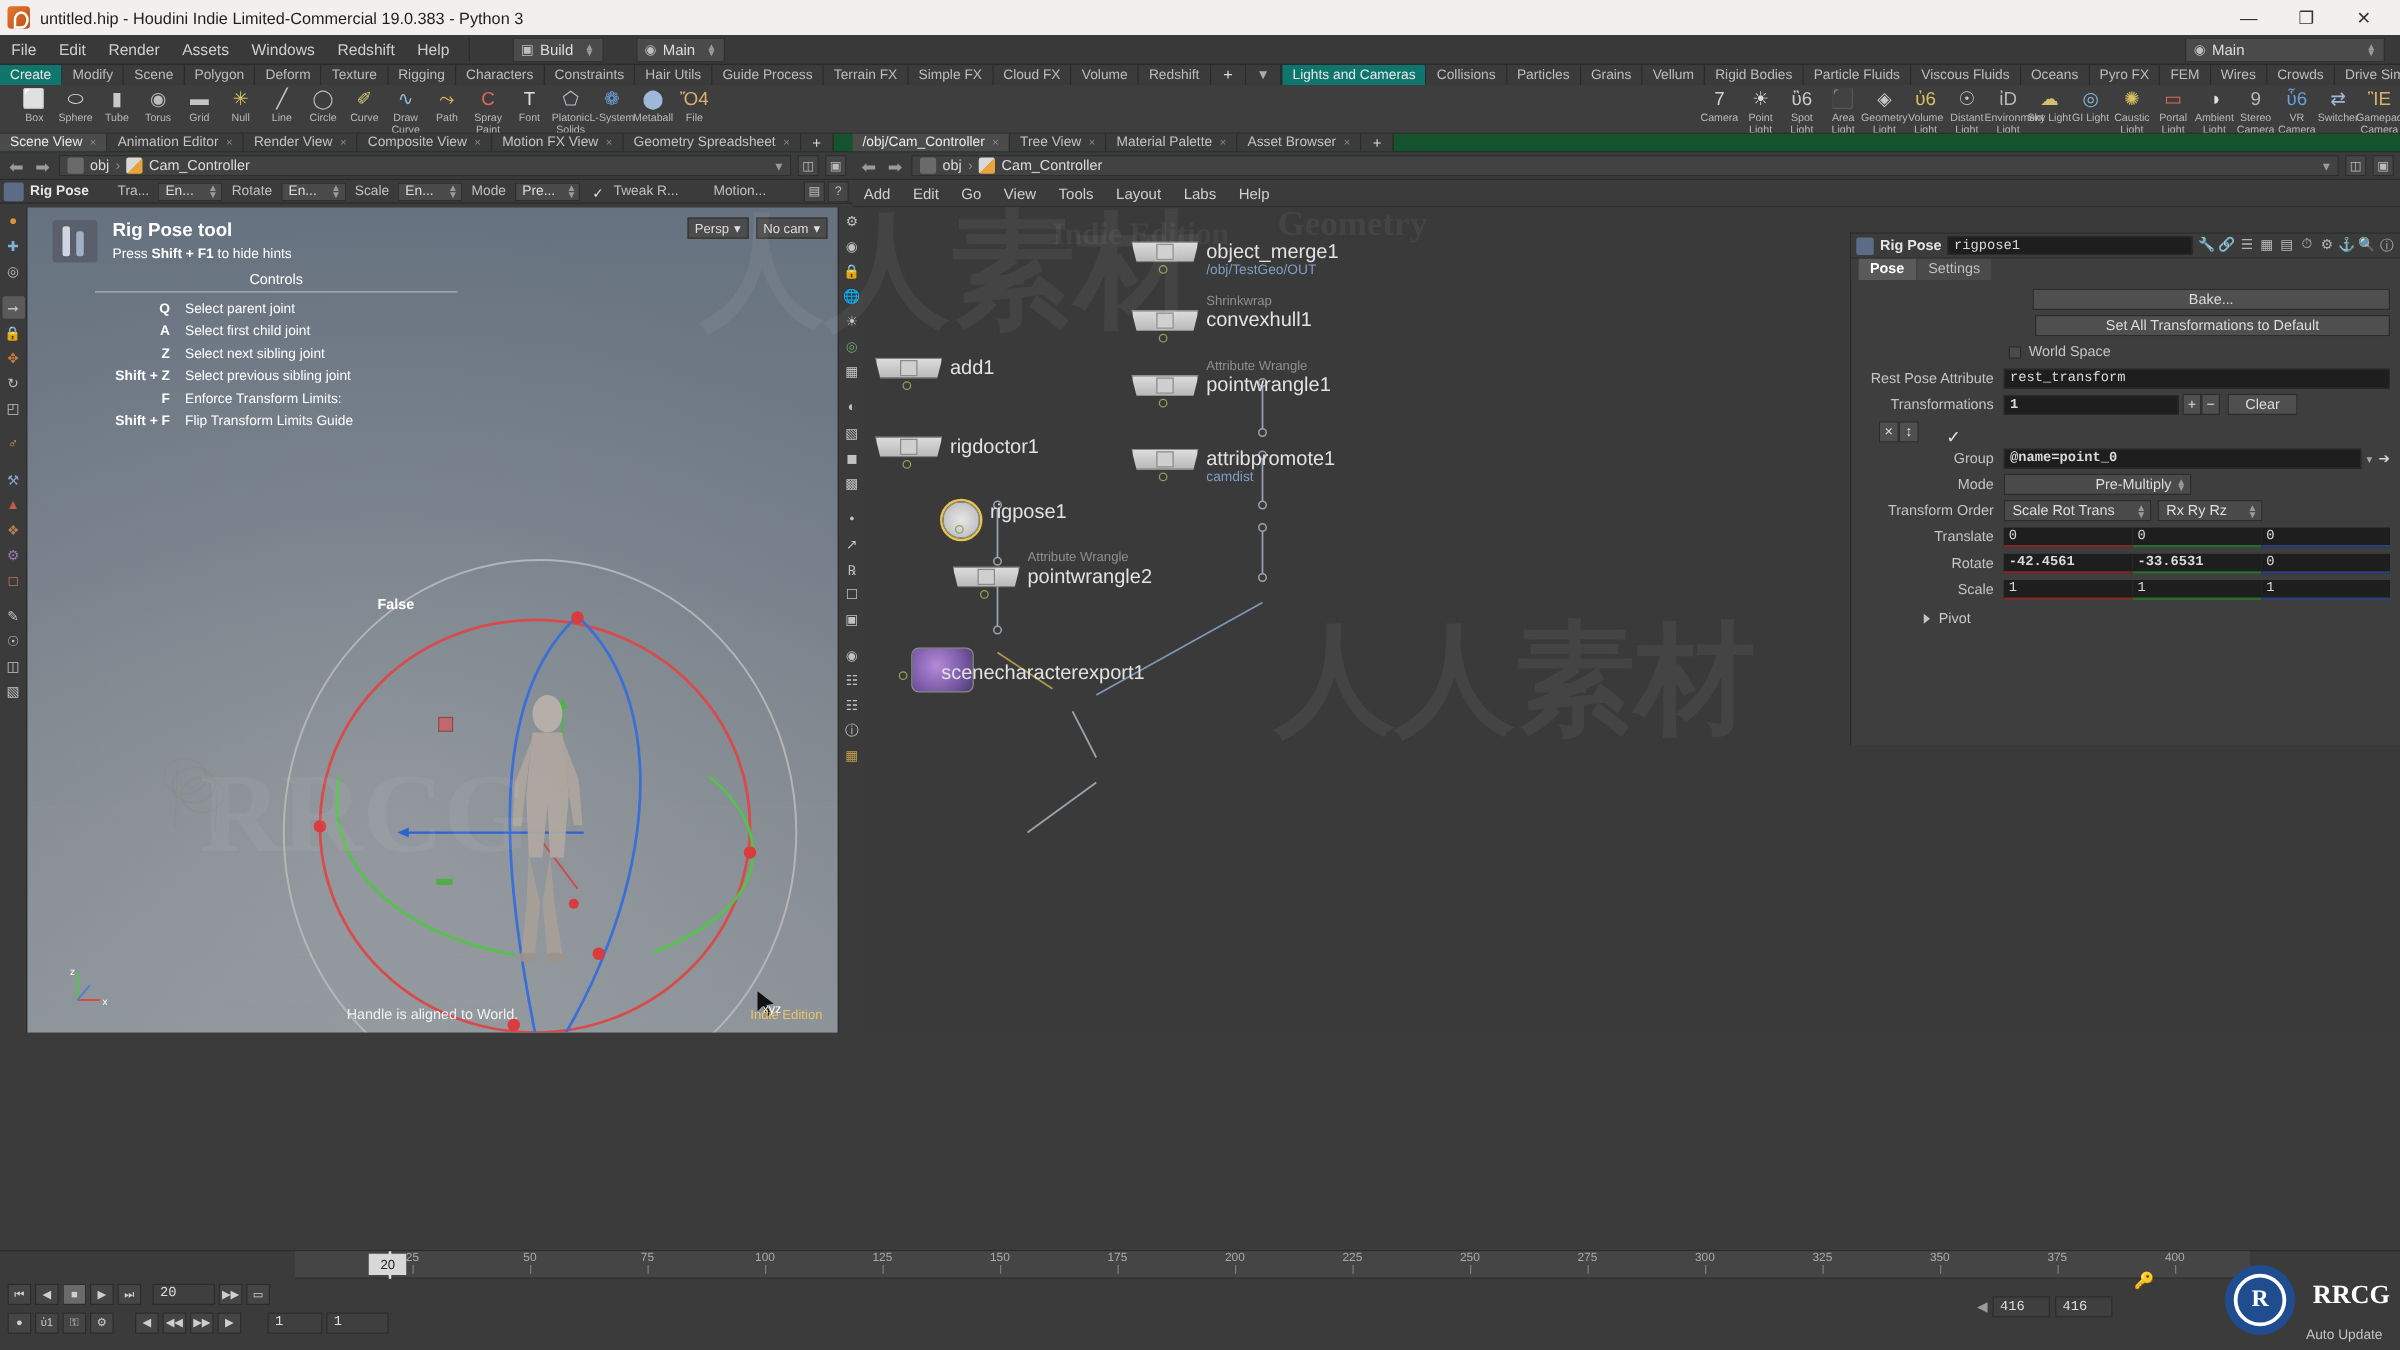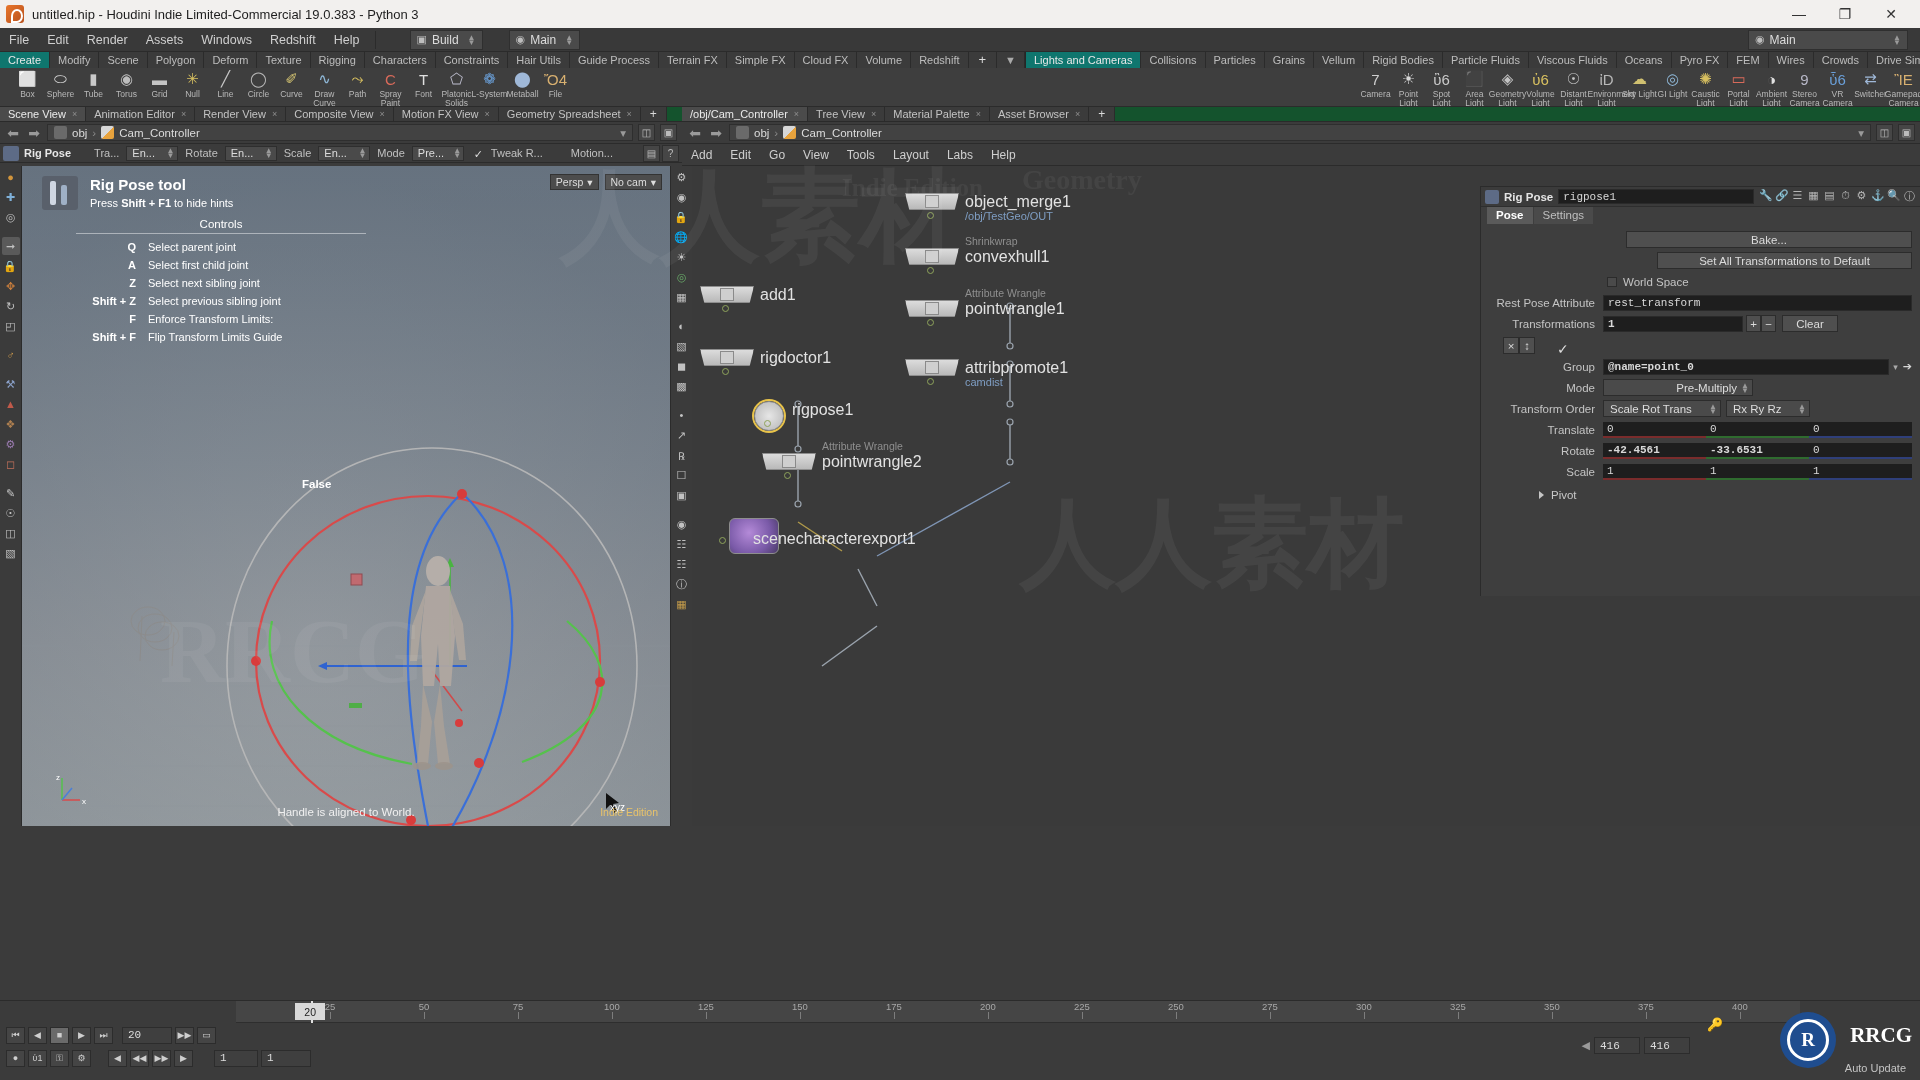--- a/index.html
+++ b/index.html
@@ -847,21 +847,21 @@
   </div>
   <div class="parmtabs">
     <div class="parmtab active">Pose</div>
     <div class="parmtab">Settings</div>
   </div>
   <div class="parmbody">
     <div class="prow" style="justify-content:flex-end;">
       <div class="pbtn" style="width:286px;">Bake...</div>
     </div>
     <div class="prow" style="justify-content:flex-end;">
-      <div class="pbtn" style="width:255px;">Set All Transformations to Default</div>
+      <div class="pbtn" style="width:284px;">Set All Transformations to Default</div>
     </div>
     <div class="prow" style="padding-left:118px;">
       <span class="cbox"></span>
       <span style="font-size:11.5px;color:#c4c4c4;">World Space</span>
     </div>
     <div class="prow">
       <div class="plabel">Rest Pose Attribute</div>
       <div class="pfield" style="flex:1;">rest_transform</div>
     </div>
     <div class="prow">

